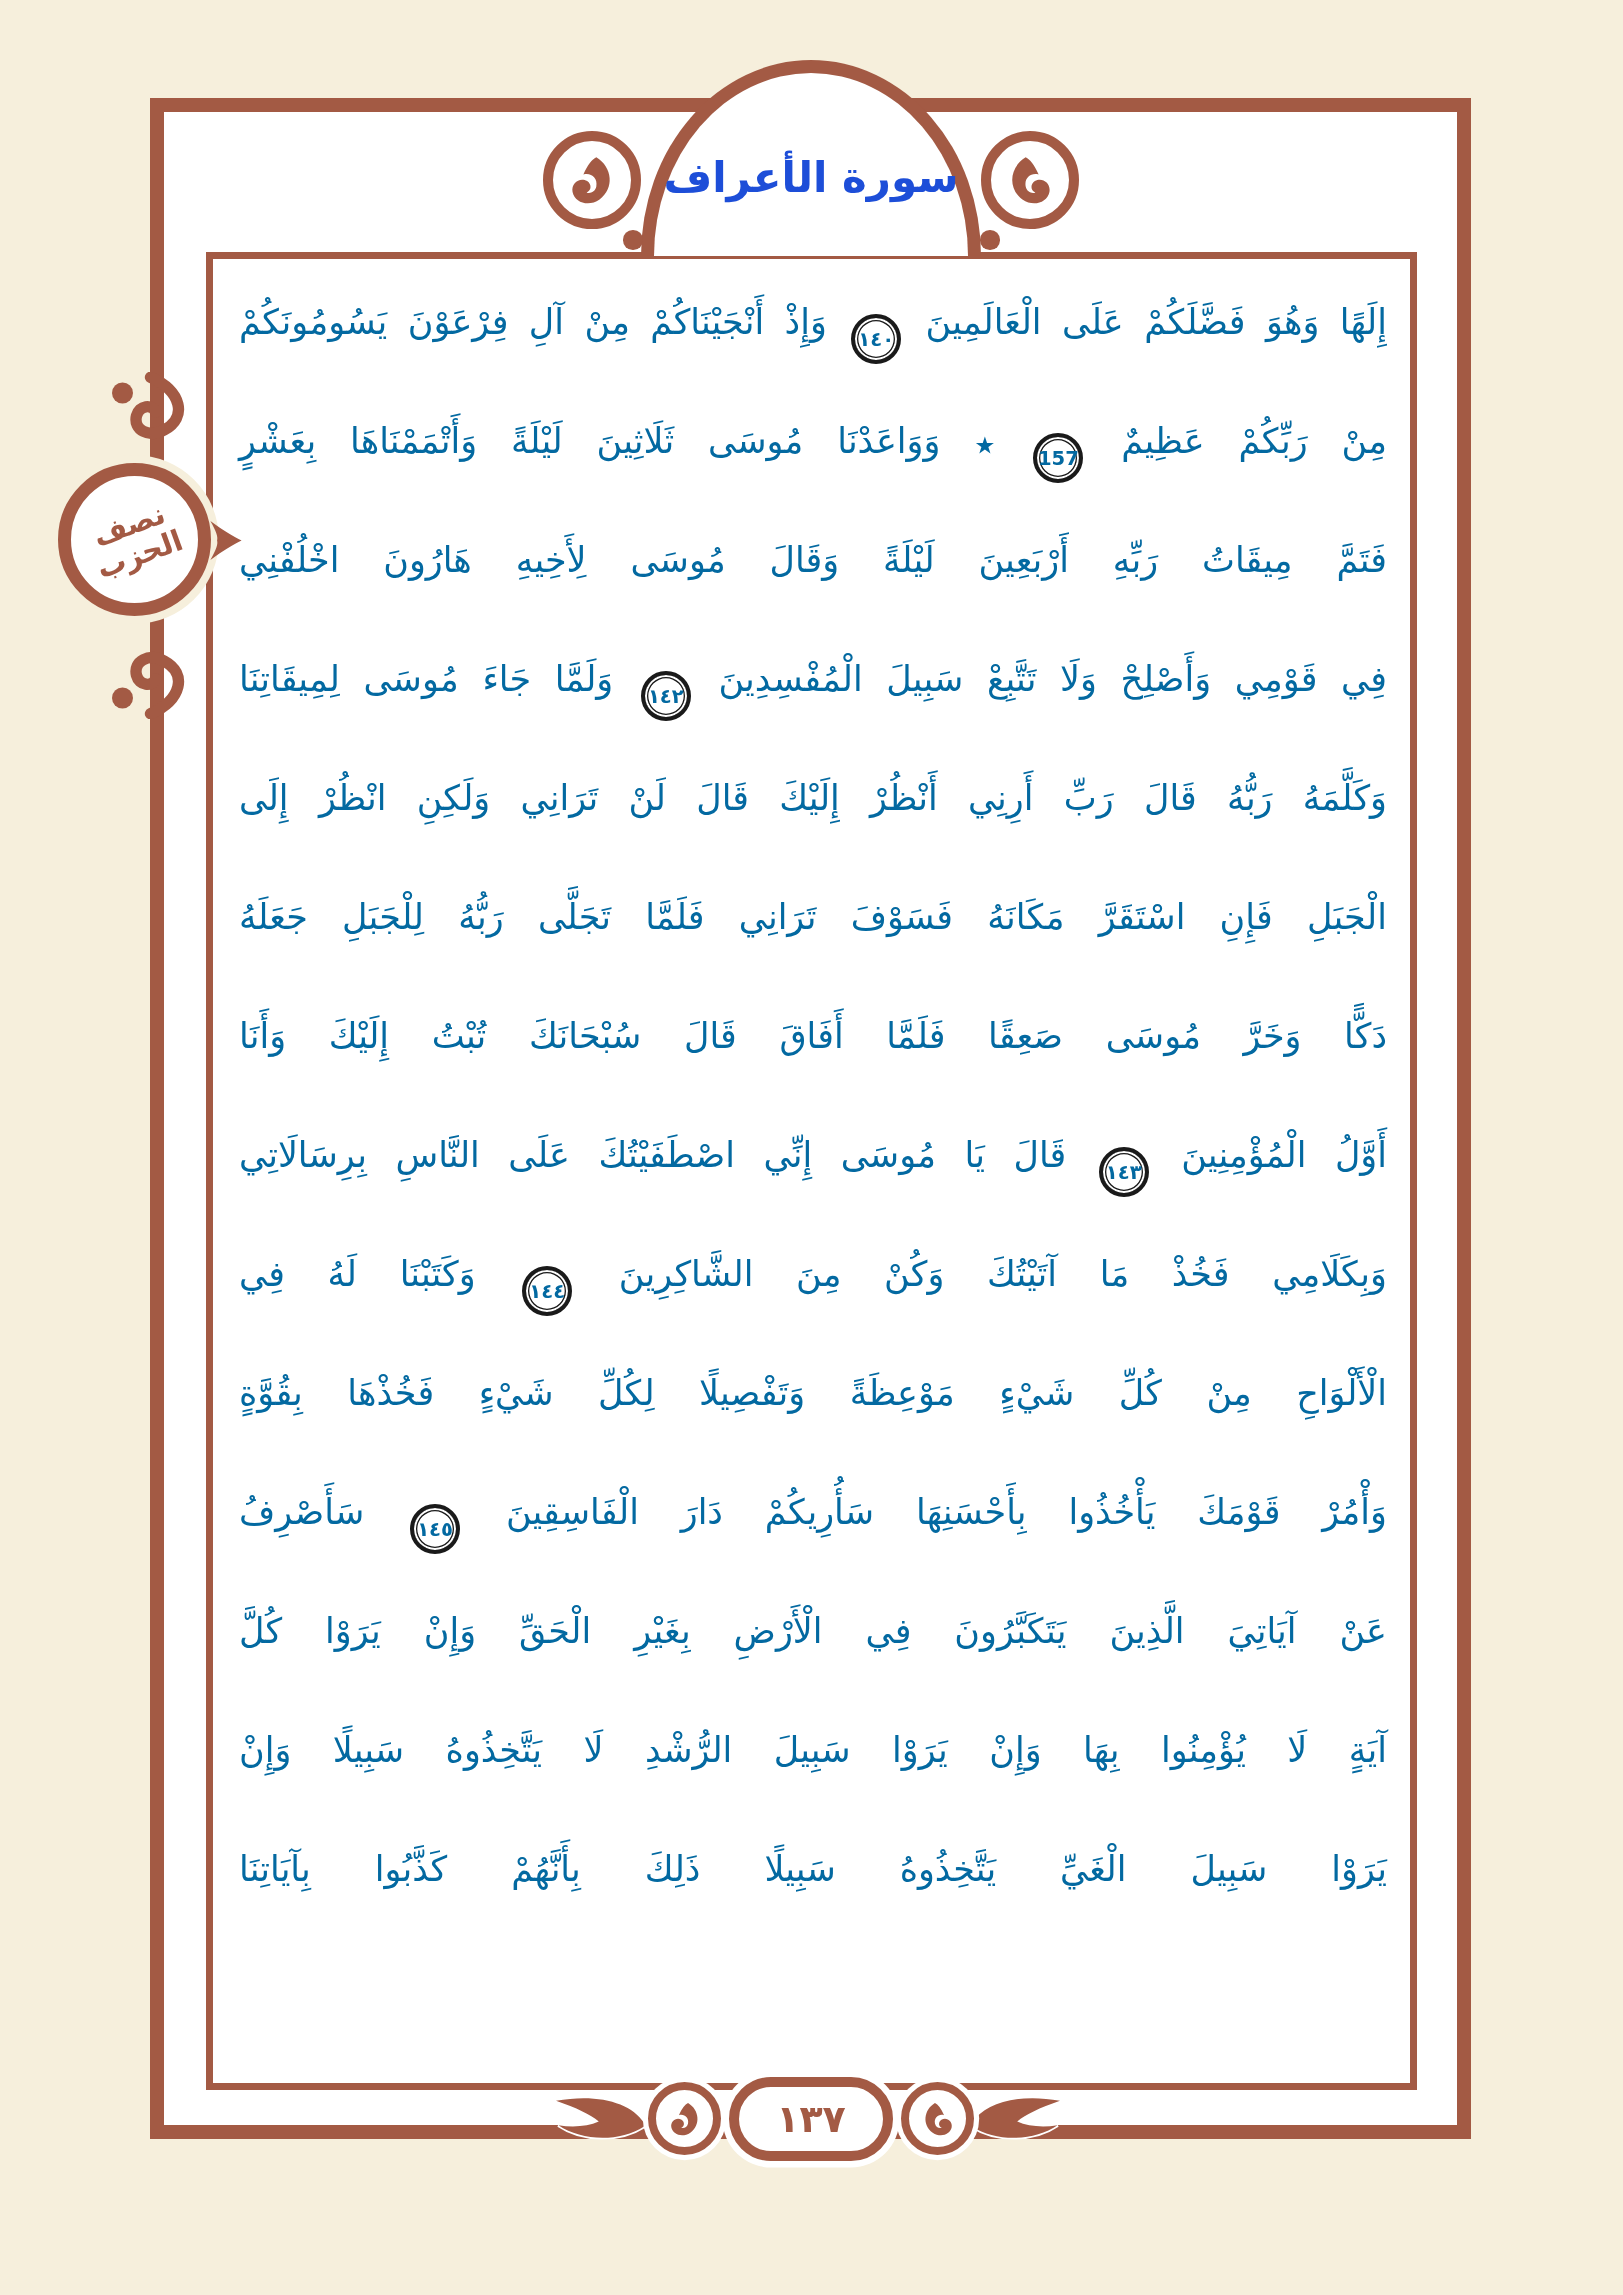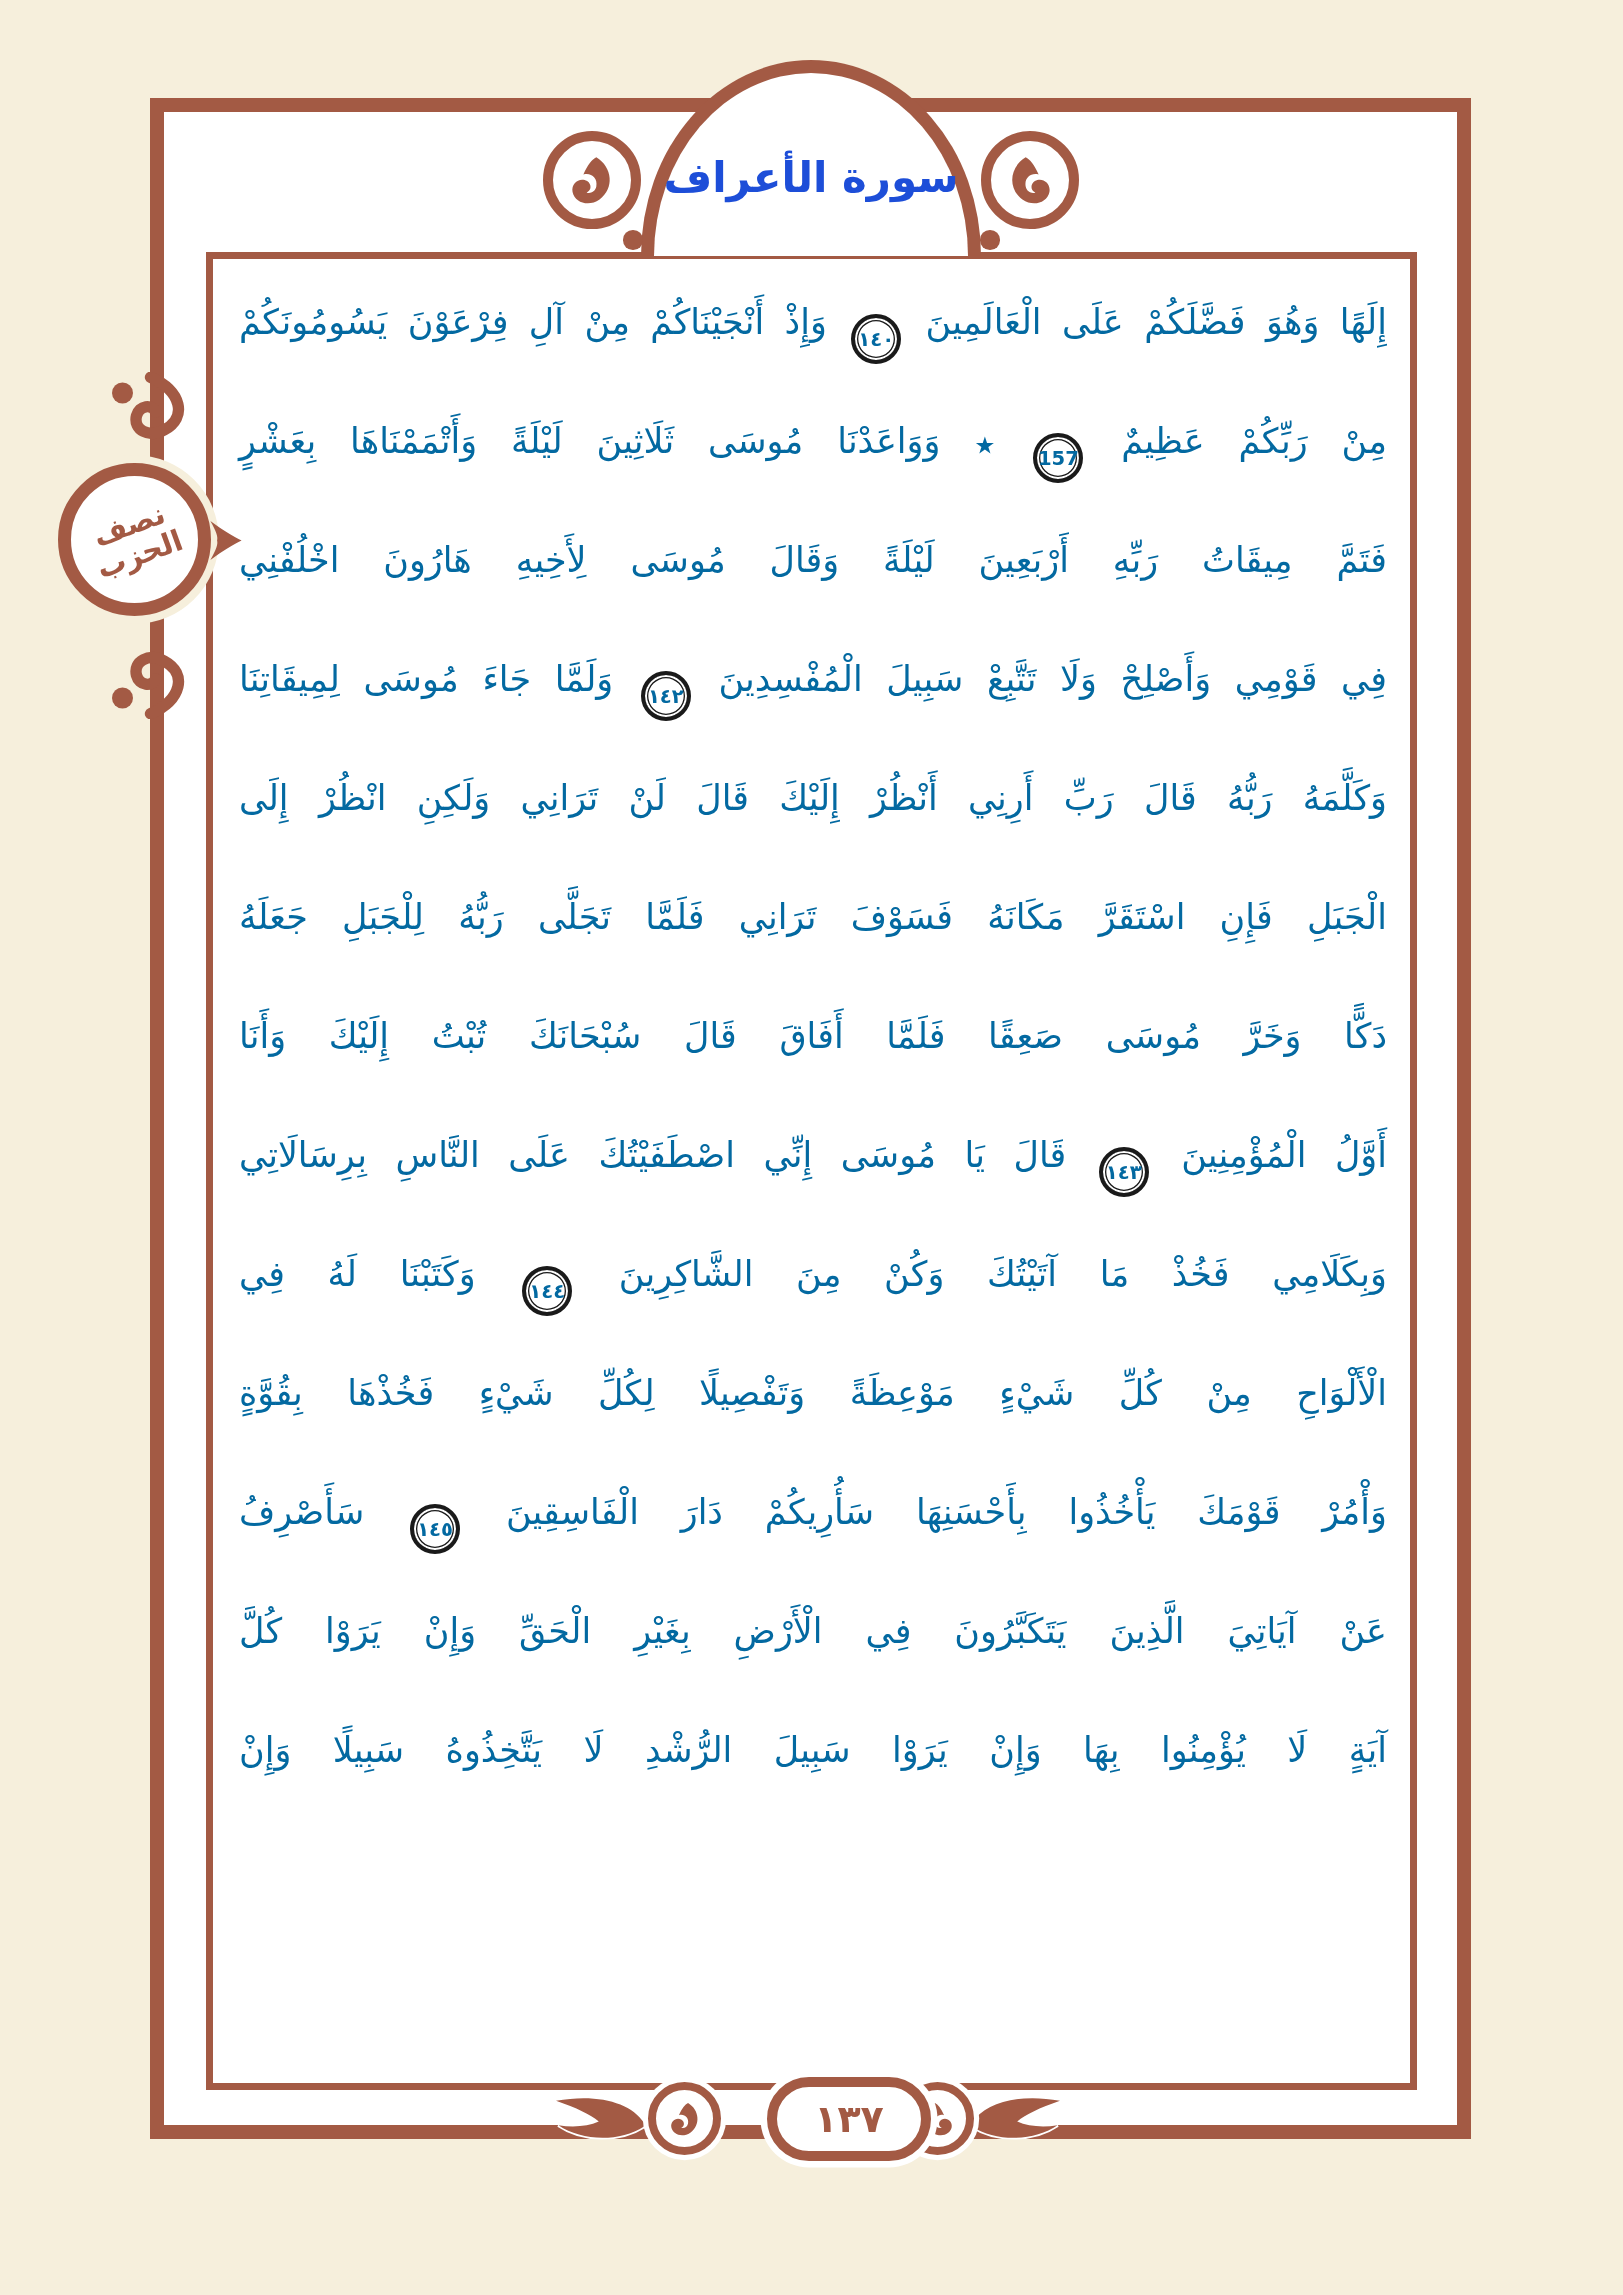--- a/index.html
+++ b/index.html
@@ -74,21 +74,21 @@
     display:inline-flex; align-items:center; justify-content:center;
     width:50px; height:50px; box-sizing:border-box;
     border:4.6px solid #1a1a1a; border-radius:50%;
     font-size:19.6px; font-weight:bold; line-height:normal;
     vertical-align:-11.8px; background:#fff; margin:0 3.9px;
     box-shadow:inset 0 0 0 2px #fff, inset 0 0 0 3.3px #1a1a1a;
   }
   .hizb-star{ font-size:39px; vertical-align:-3.9px; }
   
   .pill{
-    position:absolute; left:767px; top:2077px; width:164px; height:84px;
+    position:absolute; left:729px; top:2077px; width:164px; height:84px;
     box-sizing:border-box; background:#fff; border:10.5px solid #A35A44;
     border-radius:42px; z-index:4; box-shadow:0 0 0 6.5px #fff;
     display:flex; align-items:center; justify-content:center;
   }
   .page-number{ color:#A35A44; font-size:38px; font-weight:bold; letter-spacing:5.2px; }
   .footer-circle{
     position:absolute; top:2082px; width:73px; height:73px; box-sizing:border-box;
     background:#fff; border:8.5px solid #A35A44; border-radius:50%;
     z-index:4; box-shadow:0 0 0 5.2px #fff;
     display:flex; align-items:center; justify-content:center;
@@ -149,20 +149,21 @@
       <div class="quran-line" dir="rtl"><span class="words">فِي قَوْمِي وَأَصْلِحْ وَلَا تَتَّبِعْ سَبِيلَ الْمُفْسِدِينَ</span> <span class="ayah-marker">١٤٢</span> <span class="words">وَلَمَّا جَاءَ مُوسَى لِمِيقَاتِنَا</span> </div>
       <div class="quran-line" dir="rtl"><span class="words">وَكَلَّمَهُ رَبُّهُ قَالَ رَبِّ أَرِنِي أَنْظُرْ إِلَيْكَ قَالَ لَنْ تَرَانِي وَلَكِنِ انْظُرْ إِلَى</span> </div>
       <div class="quran-line" dir="rtl"><span class="words">الْجَبَلِ فَإِنِ اسْتَقَرَّ مَكَانَهُ فَسَوْفَ تَرَانِي فَلَمَّا تَجَلَّى رَبُّهُ لِلْجَبَلِ جَعَلَهُ</span> </div>
       <div class="quran-line" dir="rtl"><span class="words">دَكًّا وَخَرَّ مُوسَى صَعِقًا فَلَمَّا أَفَاقَ قَالَ سُبْحَانَكَ تُبْتُ إِلَيْكَ وَأَنَا</span> </div>
       <div class="quran-line" dir="rtl"><span class="words">أَوَّلُ الْمُؤْمِنِينَ</span> <span class="ayah-marker">١٤٣</span> <span class="words">قَالَ يَا مُوسَى إِنِّي اصْطَفَيْتُكَ عَلَى النَّاسِ بِرِسَالَاتِي</span> </div>
       <div class="quran-line" dir="rtl"><span class="words">وَبِكَلَامِي فَخُذْ مَا آتَيْتُكَ وَكُنْ مِنَ الشَّاكِرِينَ</span> <span class="ayah-marker">١٤٤</span> <span class="words">وَكَتَبْنَا لَهُ فِي</span> </div>
       <div class="quran-line" dir="rtl"><span class="words">الْأَلْوَاحِ مِنْ كُلِّ شَيْءٍ مَوْعِظَةً وَتَفْصِيلًا لِكُلِّ شَيْءٍ فَخُذْهَا بِقُوَّةٍ</span> </div>
       <div class="quran-line" dir="rtl"><span class="words">وَأْمُرْ قَوْمَكَ يَأْخُذُوا بِأَحْسَنِهَا سَأُرِيكُمْ دَارَ الْفَاسِقِينَ</span> <span class="ayah-marker">١٤٥</span> <span class="words">سَأَصْرِفُ</span> </div>
       <div class="quran-line" dir="rtl"><span class="words">عَنْ آيَاتِيَ الَّذِينَ يَتَكَبَّرُونَ فِي الْأَرْضِ بِغَيْرِ الْحَقِّ وَإِنْ يَرَوْا كُلَّ</span> </div>
       <div class="quran-line" dir="rtl"><span class="words">آيَةٍ لَا يُؤْمِنُوا بِهَا وَإِنْ يَرَوْا سَبِيلَ الرُّشْدِ لَا يَتَّخِذُوهُ سَبِيلًا وَإِنْ</span> </div>
+      <div class="quran-line" dir="rtl"><span class="words">يَرَوْا سَبِيلَ الْغَيِّ يَتَّخِذُوهُ سَبِيلًا ذَلِكَ بِأَنَّهُمْ كَذَّبُوا بِآيَاتِنَا</span> </div>
     </div>
 
   <svg class="wing left" width="98" height="55" viewBox="0 0 160 90">
     <path d="M8 52 C30 18 86 4 152 16 C118 28 96 38 82 50 C100 58 124 60 148 56 C110 82 48 84 8 58 Z" fill="#A35A44" stroke="#fff" stroke-width="6" paint-order="stroke"></path>
   </svg>
   <svg class="wing right" width="98" height="55" viewBox="0 0 160 90">
     <path d="M8 52 C30 18 86 4 152 16 C118 28 96 38 82 50 C100 58 124 60 148 56 C110 82 48 84 8 58 Z" fill="#A35A44" stroke="#fff" stroke-width="6" paint-order="stroke"></path>
   </svg>
   <div class="footer-circle left">
     <svg width="38" height="38" viewBox="0 0 100 100">

